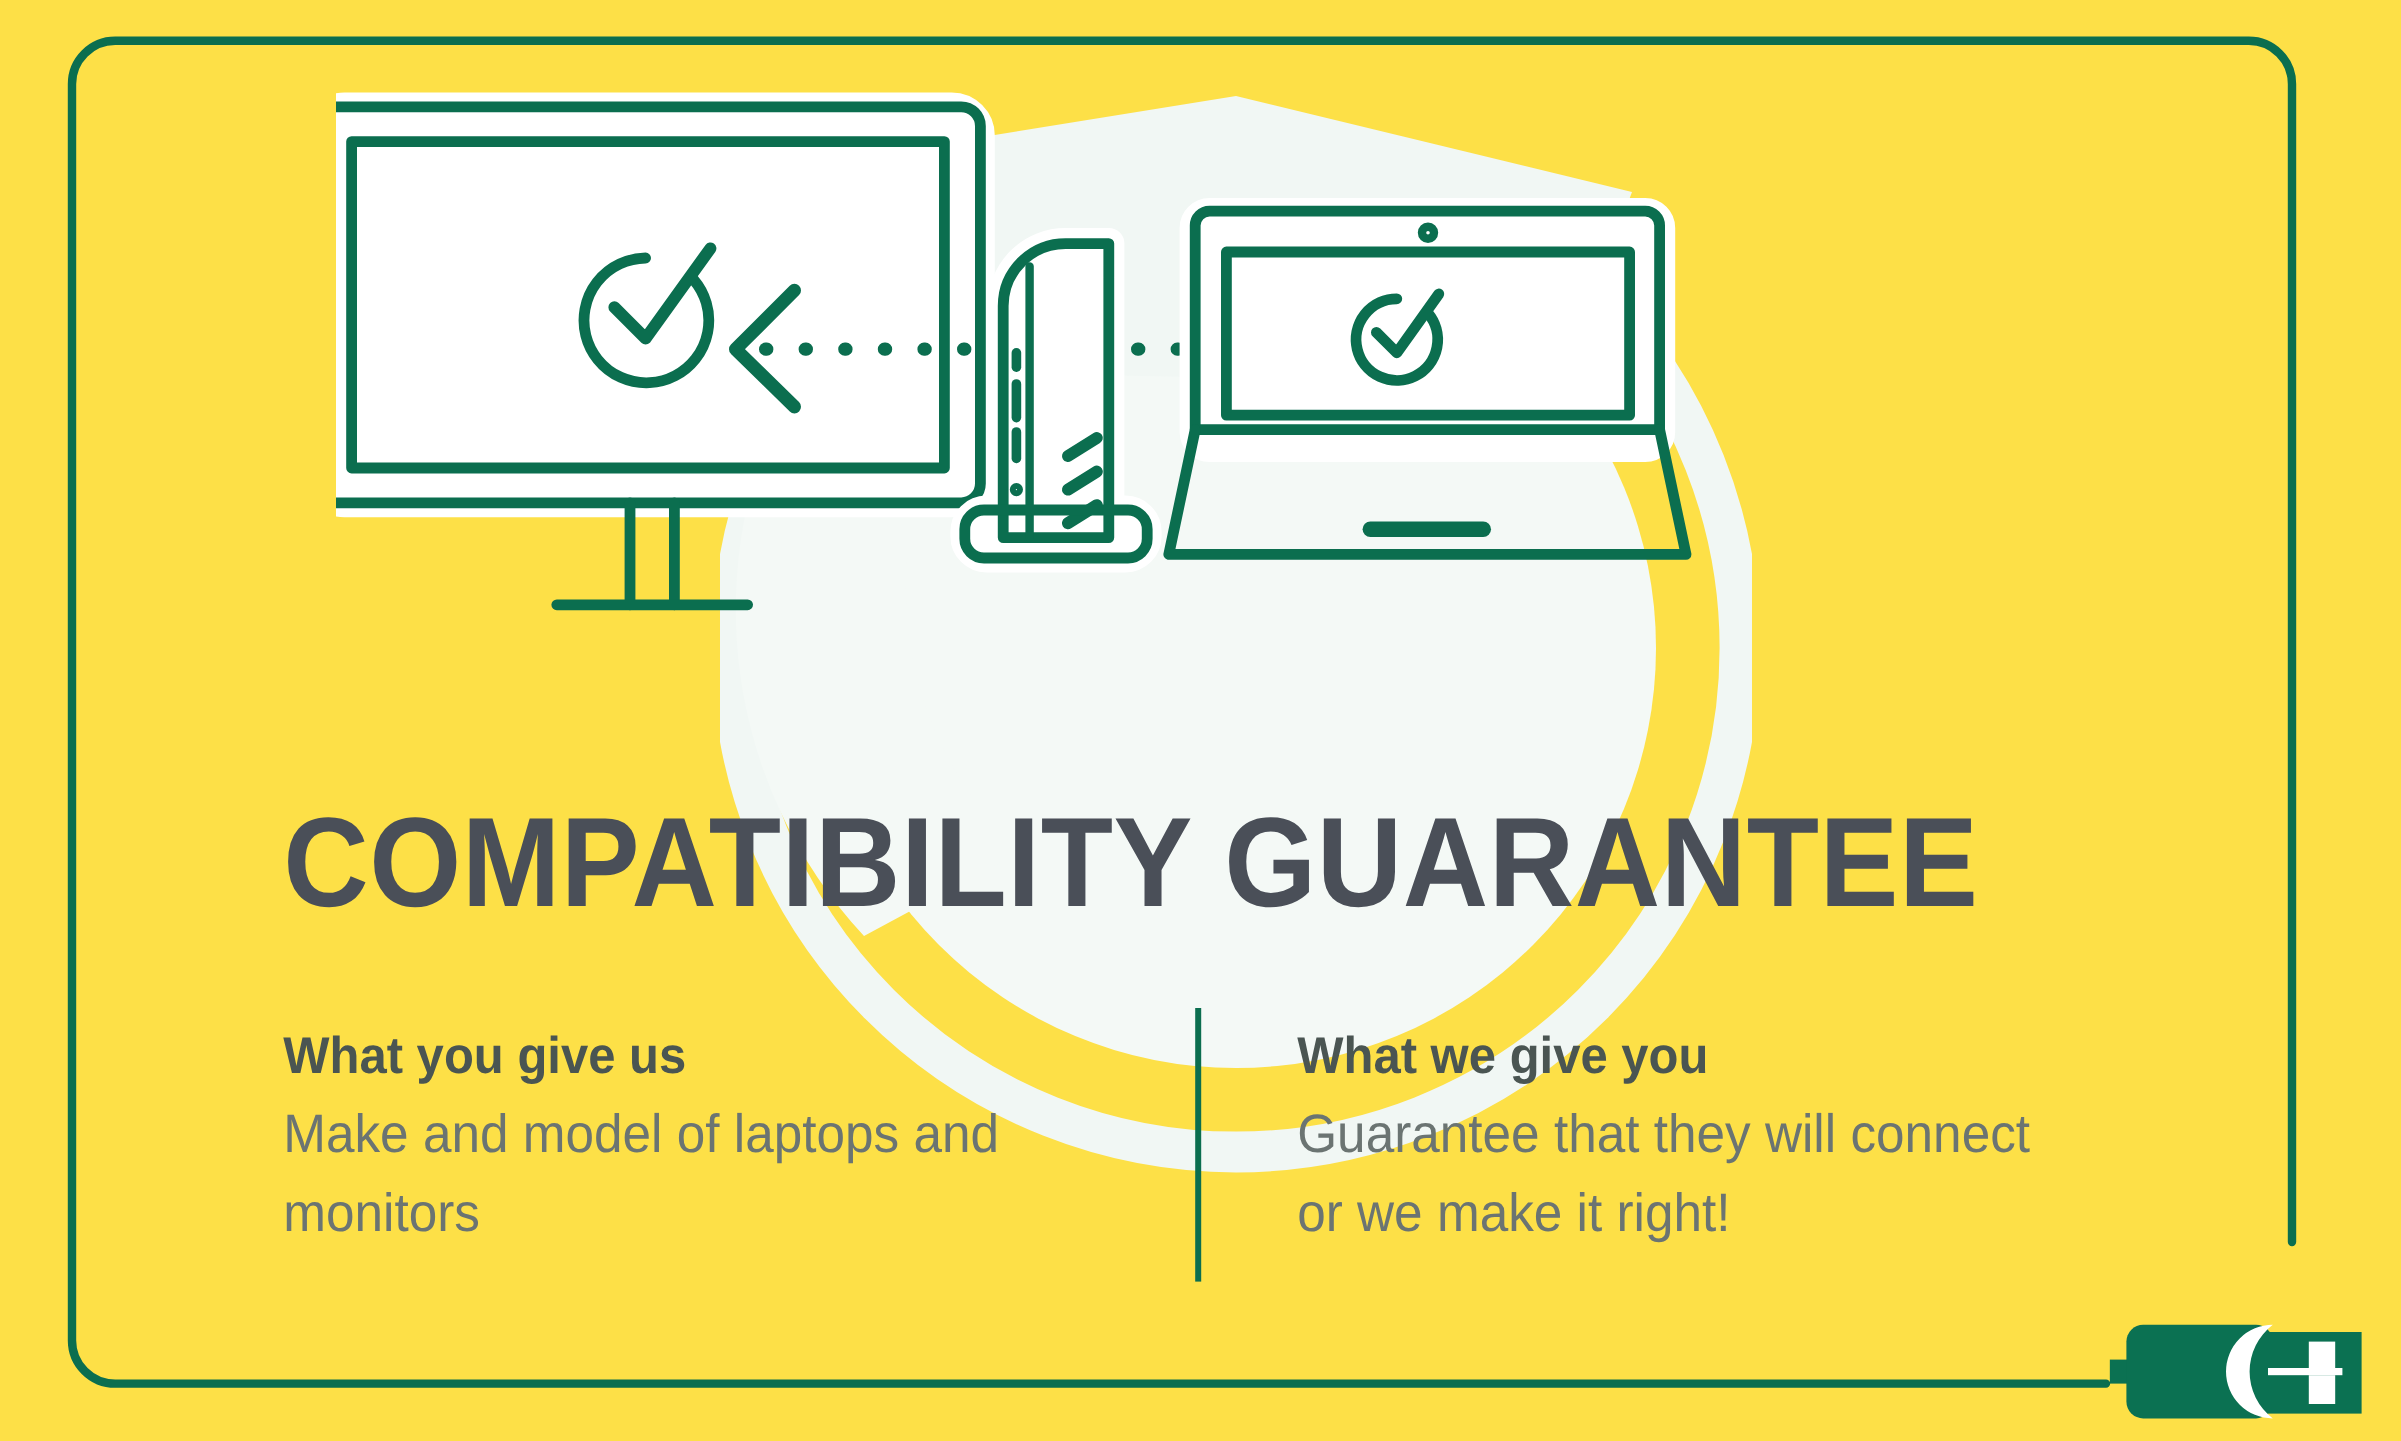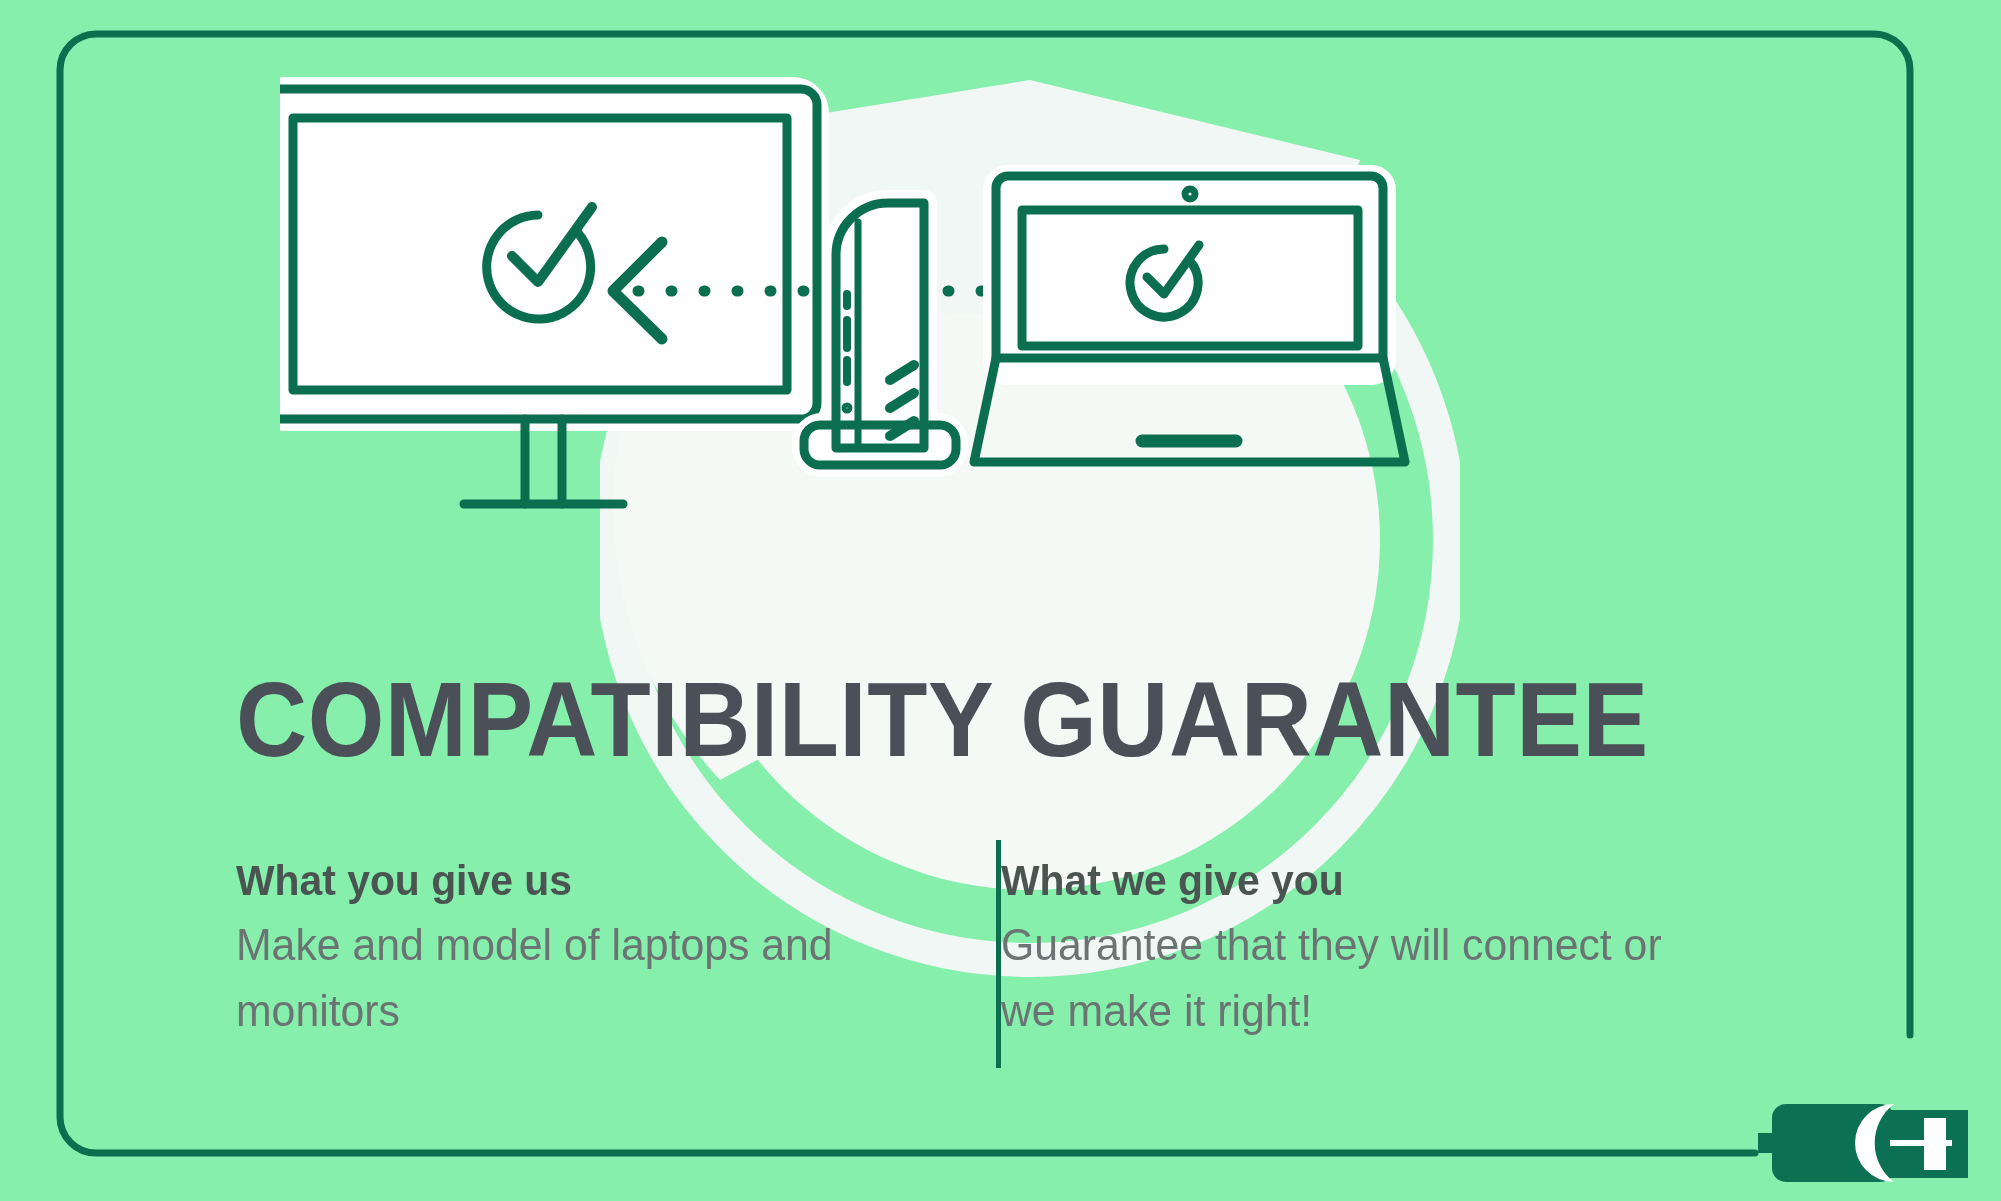--- a/index.html
+++ b/index.html
@@ -4,21 +4,21 @@
 <style>
   html, body {
     margin: 0;
     padding: 0;
     background: #ffffff;
   }
   #stage {
     position: relative;
     width: 2001px;
     height: 1201px;
-    background: #86efac;
+    background: #fde047;
     overflow: hidden;
     font-family: "Liberation Sans", sans-serif;
   }
 
   
   .watermark {
     position: absolute;
     left: 600px;
     top: 20px;
     width: 860px;
@@ -70,20 +70,21 @@
     width: 1560px;
     height: 240px;
     display: flex;
   }
   .col {
     width: 760px;
     box-sizing: border-box;
     margin-top: 14px;
   }
   .col.right {
+    padding-left: 80px;
   }
   .divider {
     width: 5px;
     height: 228px;
     background: #0b6e4f;
     flex: 0 0 5px;
     margin-right: 0;
     align-self: flex-start;
   }
   .col-heading {

